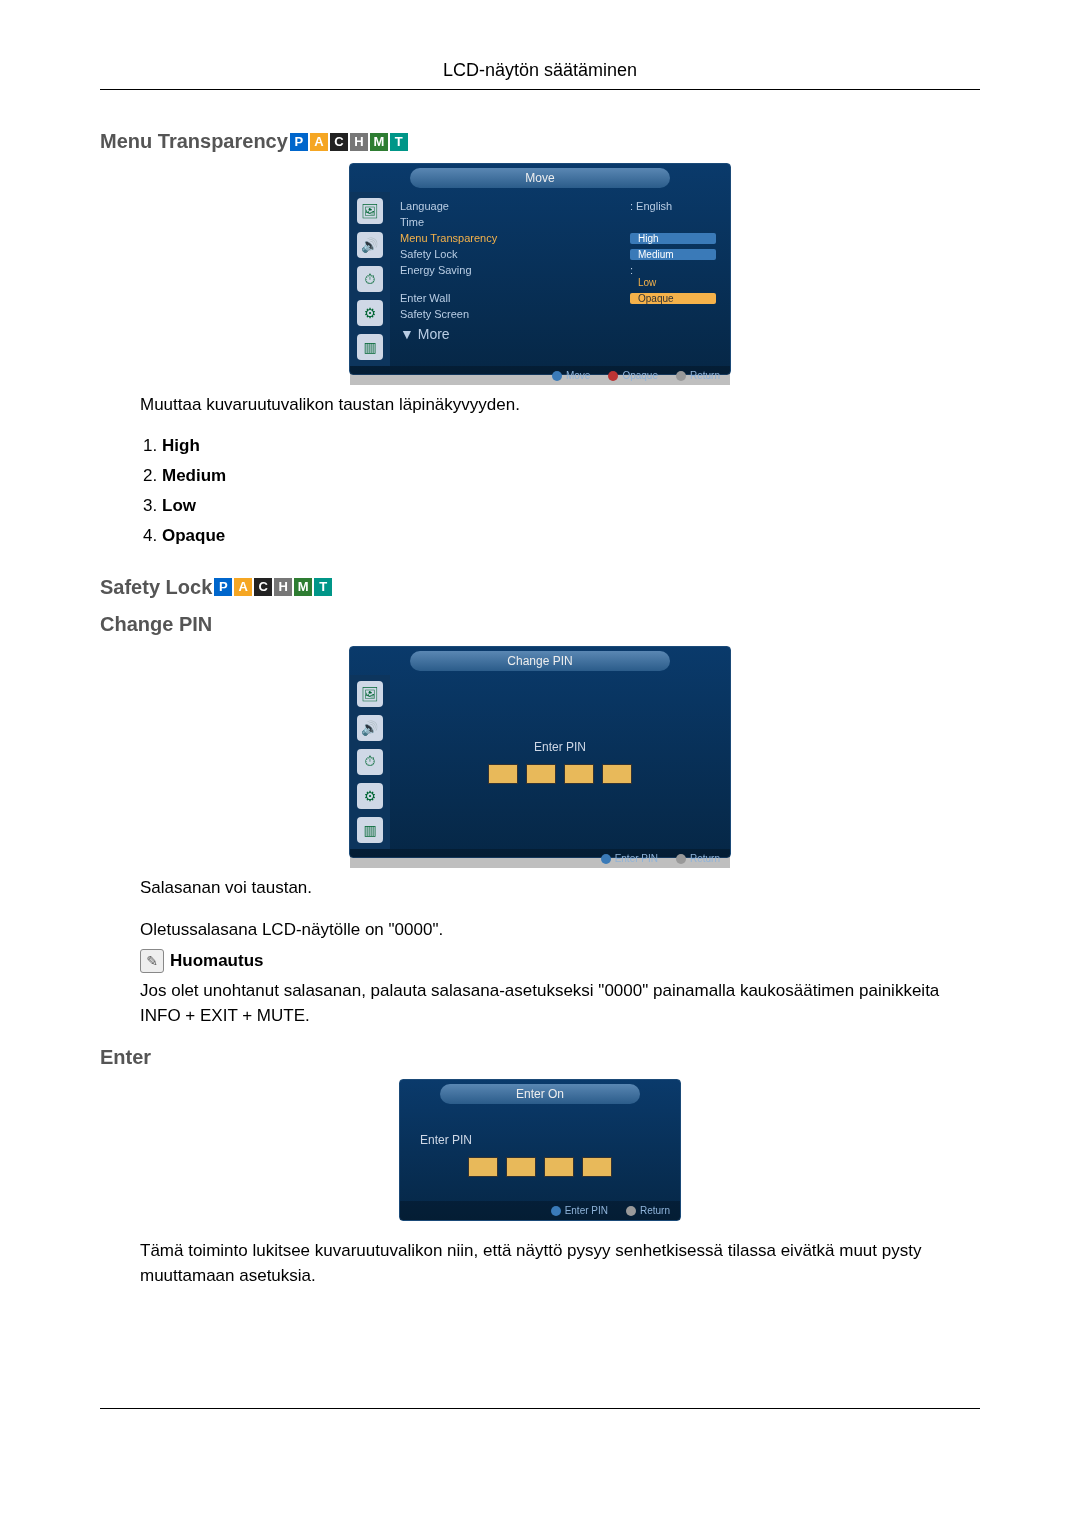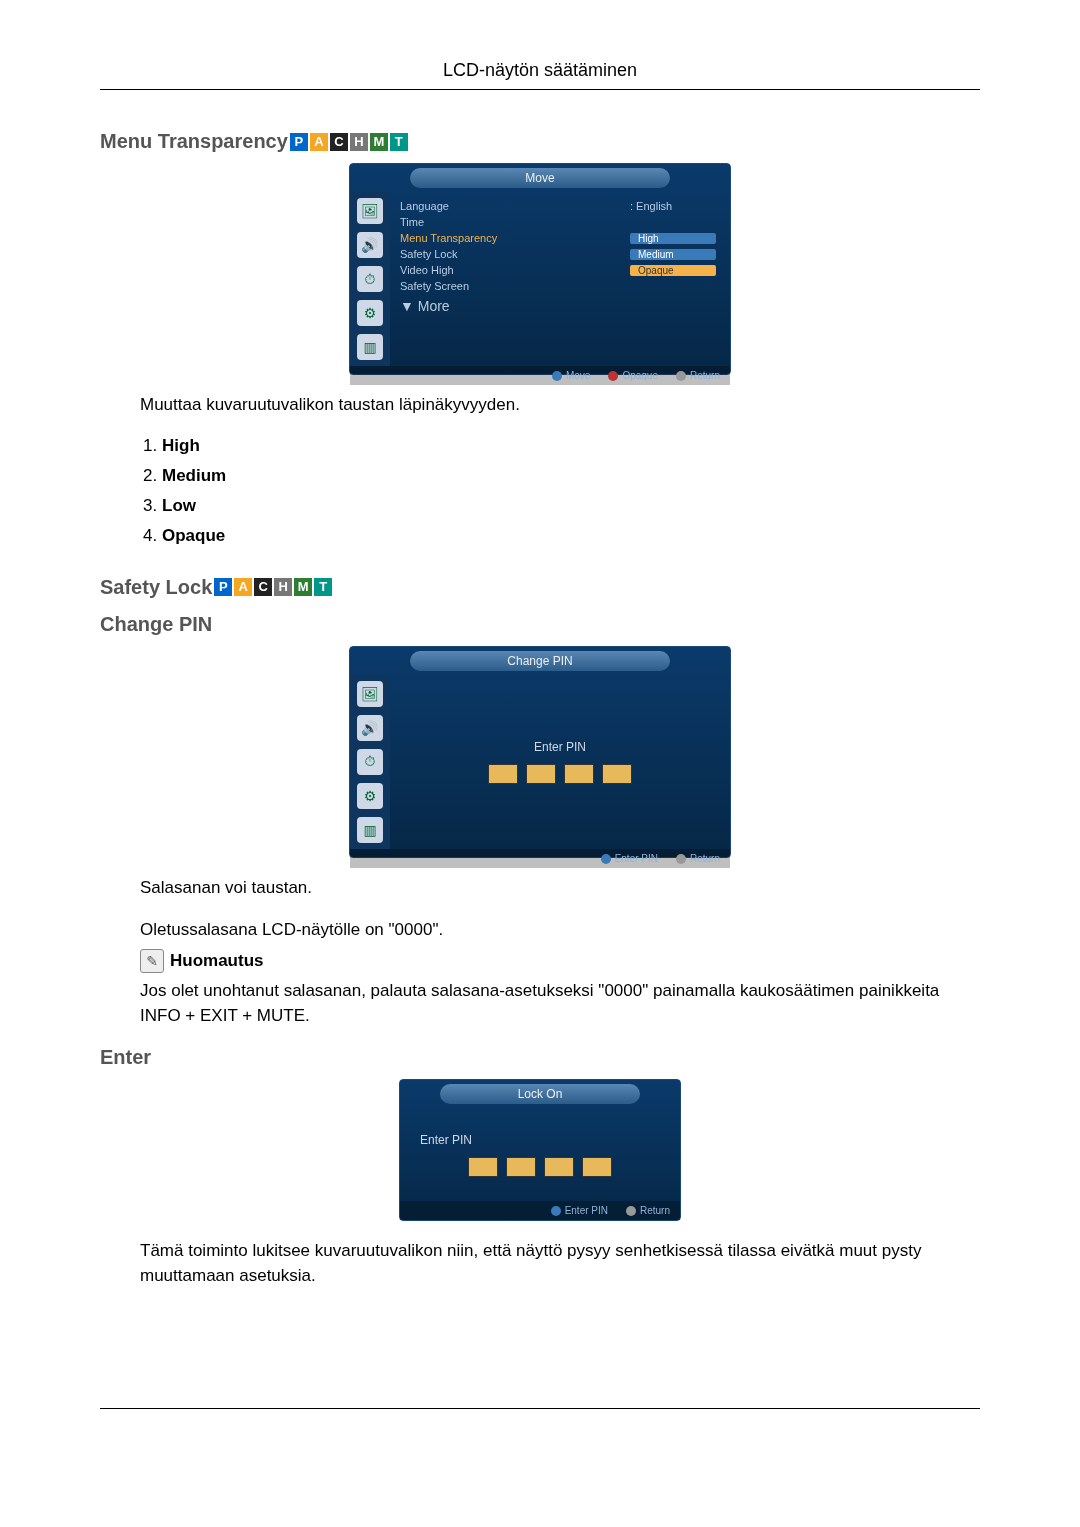--- a/index.html
+++ b/index.html
@@ -239,21 +239,25 @@
             </div>
           <div class="menu-row hl">
               <span class="lbl">Menu Transparency</span>
               <span class="val"><span class="opt-box opt-sel">High</span></span>
             </div>
           <div class="menu-row">
               <span class="lbl">Safety Lock</span>
               <span class="val"><span class="opt-box opt-sel">Medium</span></span>
             </div>
           <div class="menu-row">
-              <span class="lbl">Video High</span>
+              <span class="lbl">Energy Saving</span>
+              <span class="val"><span>:</span> <span class="opt-box opt-dim" style="color:#f5b24a">Low</span></span>
+            </div>
+          <div class="menu-row">
+              <span class="lbl">Enter Wall</span>
               <span class="val"><span class="opt-box opt-cur">Opaque</span></span>
             </div>
           <div class="menu-row">
               <span class="lbl">Safety Screen</span>
               <span class="val"></span>
             </div>
           <div class="more-row">▼ More</div>
         </div>
       </div>
       <div class="osd-footer">
@@ -321,21 +325,21 @@
       <span class="note-icon">✎</span>
       <strong>Huomautus</strong>
     </div>
     <p class="para" style="margin-top:6px">Jos olet unohtanut salasanan, palauta salasana-asetukseksi "0000" painamalla kaukosäätimen painikkeita INFO + EXIT + MUTE.</p>
   </div>
 
   <div class="sub-heading">Enter</div>
 
   <div class="osd-wrap">
     <div class="osd osd-lock">
-      <div class="osd-titlebar">Lock On</div>
+      <div class="osd-titlebar">Enter On</div>
       <div class="pin-area" style="padding:6px 0">
         <div class="pin-label" style="align-self:flex-start;margin-left:20px">Enter PIN</div>
         <div class="pin-boxes">
           <div class="pin-box"></div>
           <div class="pin-box"></div>
           <div class="pin-box"></div>
           <div class="pin-box"></div>
         </div>
       </div>
       <div class="osd-footer">

